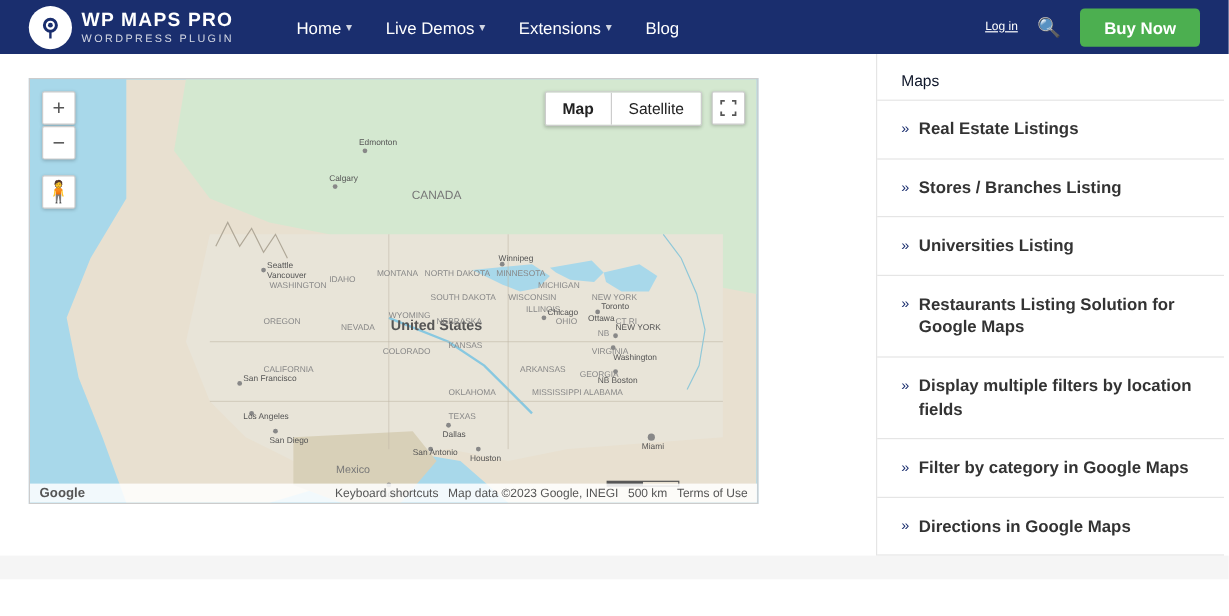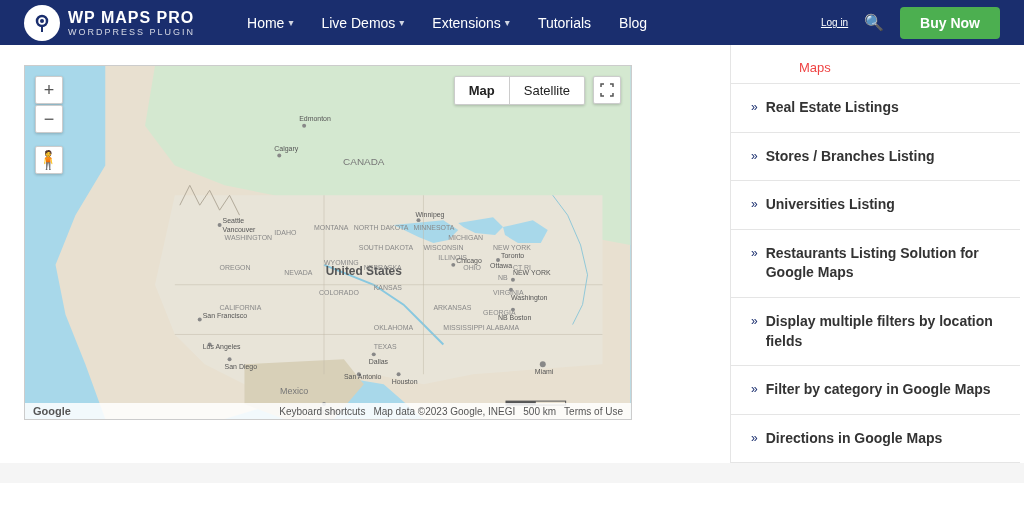--- a/index.html
+++ b/index.html
@@ -257,23 +257,22 @@
       font-size: 14px;
       line-height: 1.4;
       font-weight: bold;
     }
     .sidebar-top-item {
       padding: 14px 20px 8px 20px;
       border-bottom: 1px solid #e5e5e5;
     }
     .sidebar-top-text {
       font-size: 13px;
-      color: #ef4444;
+      color: #0f172a;
       margin-bottom: 4px;
-      margin-left: 48px;
     }
 
     
     .bottom-stripe {
       background: #f5f5f5;
       height: 20px;
       width: 100%;
     }
   </style>
 </head>
@@ -299,23 +298,20 @@
       <span>Home</span>
       <span class="chevron">▾</span>
     </div>
     <div class="nav-item">
       <span>Live Demos</span>
       <span class="chevron">▾</span>
     </div>
     <div class="nav-item">
       <span>Extensions</span>
       <span class="chevron">▾</span>
-    </div>
-    <div class="nav-item">
-      <span>Tutorials</span>
     </div>
     <div class="nav-item">
       <span>Blog</span>
     </div>
   </div>
 
   <div class="navbar-right">
     <span class="nav-login">Log in</span>
     <span class="nav-search">🔍</span>
     <button class="btn-buy">Buy Now</button>

